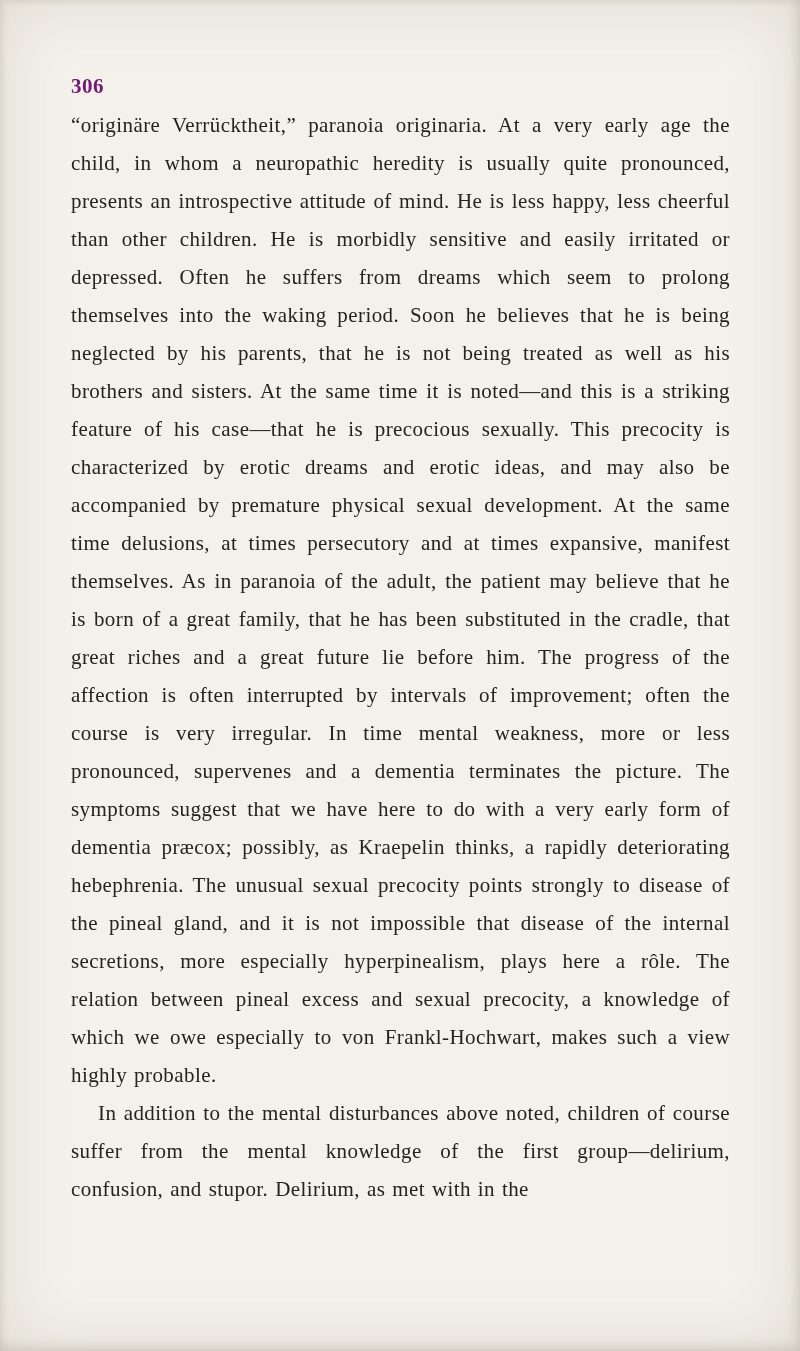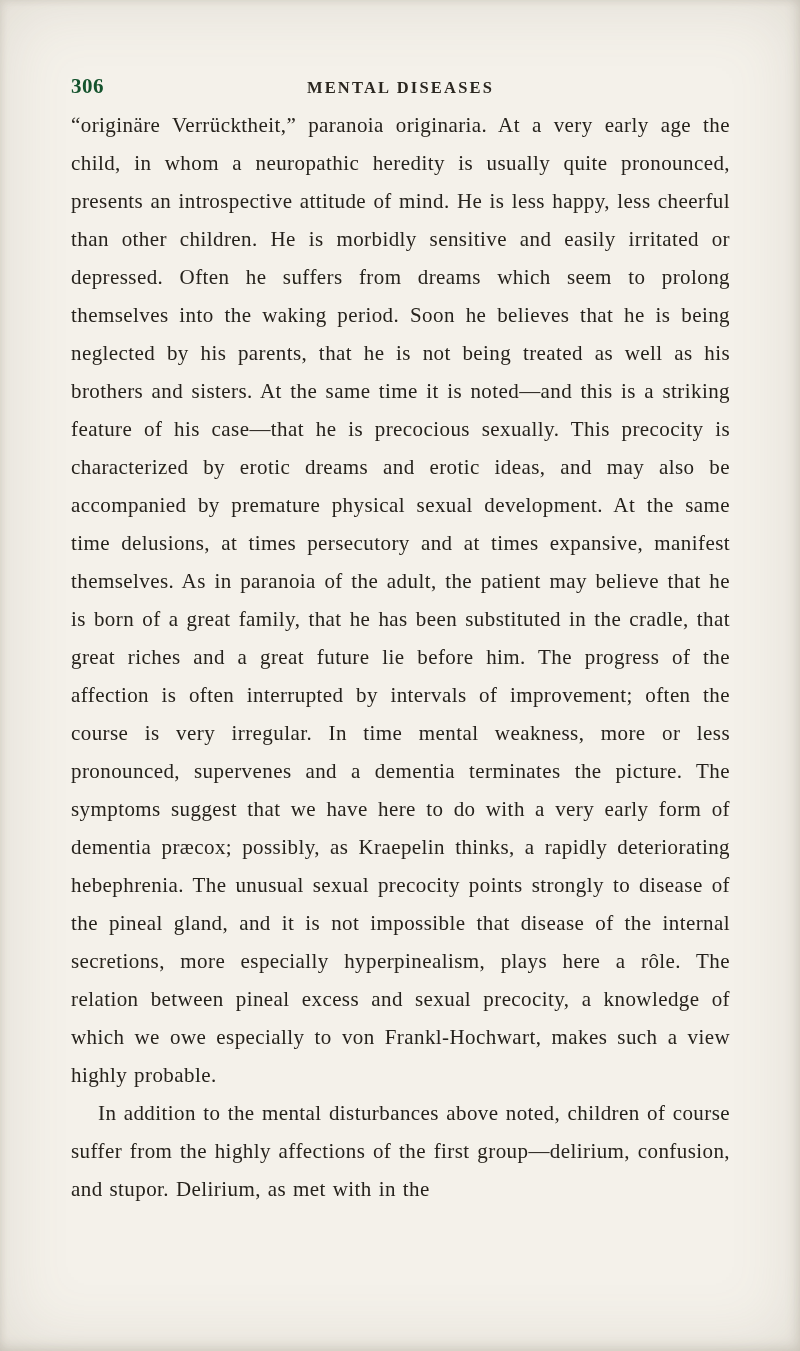--- a/index.html
+++ b/index.html
@@ -26,21 +26,21 @@
     position: relative;
     height: 30px;
   }
   .page-number {
     position: absolute;
     left: 0;
     top: 0;
     font-weight: bold;
     font-size: 21px;
     letter-spacing: 0.5px;
-    color: #14532d;
+    color: #701a75;
   }
   .running-title {
     position: absolute;
     left: 0;
     right: 0;
     top: 4px;
     text-align: center;
     font-weight: bold;
     font-size: 16.5px;
     letter-spacing: 2.2px;
@@ -60,19 +60,18 @@
   .para.indented {
     text-indent: 27px;
   }
 </style>
 </head>
 <body>
 
 <div class="page">
   <div class="page-header">
     <span class="page-number">306</span>
-    <span class="running-title">MENTAL DISEASES</span>
   </div>
   <div class="page-body">
     <p class="para">“originäre Verrücktheit,” paranoia originaria. At a very early age the child, in whom a neuropathic heredity is usually quite pronounced, presents an introspective attitude of mind. He is less happy, less cheerful than other children. He is morbidly sensitive and easily irritated or depressed. Often he suffers from dreams which seem to prolong themselves into the waking period. Soon he believes that he is being neglected by his parents, that he is not being treated as well as his brothers and sisters. At the same time it is noted—and this is a striking feature of his case—that he is precocious sexually. This precocity is characterized by erotic dreams and erotic ideas, and may also be accompanied by premature physical sexual development. At the same time delusions, at times persecutory and at times expansive, manifest themselves. As in paranoia of the adult, the patient may believe that he is born of a great family, that he has been substituted in the cradle, that great riches and a great future lie before him. The progress of the affection is often interrupted by intervals of improvement; often the course is very irregular. In time mental weakness, more or less pronounced, supervenes and a dementia terminates the picture. The symptoms suggest that we have here to do with a very early form of dementia præcox; possibly, as Kraepelin thinks, a rapidly deteriorating hebephrenia. The unusual sexual precocity points strongly to disease of the pineal gland, and it is not impossible that disease of the internal secretions, more especially hyperpinealism, plays here a rôle. The relation between pineal excess and sexual precocity, a knowledge of which we owe especially to von Frankl-Hochwart, makes such a view highly probable.</p>
-    <p class="para indented">In addition to the mental disturbances above noted, children of course suffer from the highly affections of the first group—delirium, confusion, and stupor. Delirium, as met with in the</p>
+    <p class="para indented">In addition to the mental disturbances above noted, children of course suffer from the mental knowledge of the first group—delirium, confusion, and stupor. Delirium, as met with in the</p>
   </div>
 </div>
 
 </body></html>

